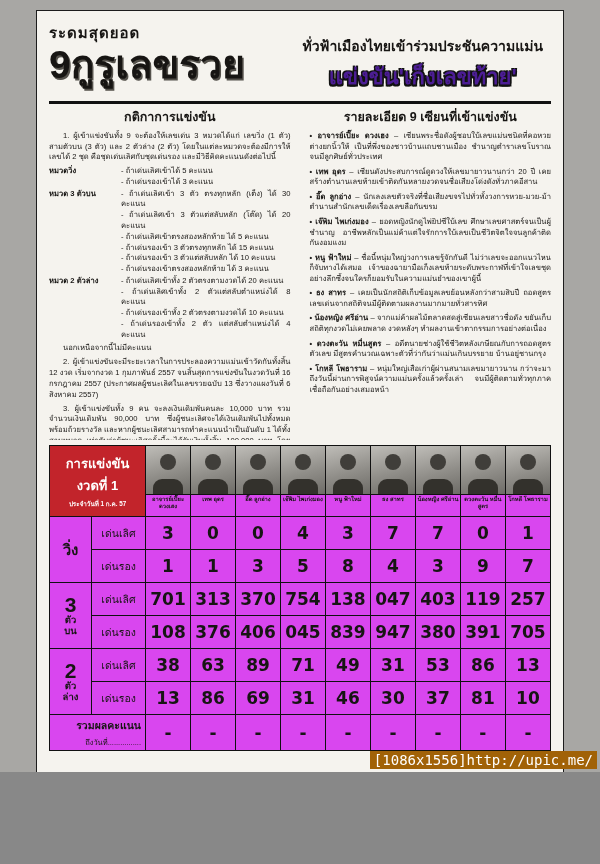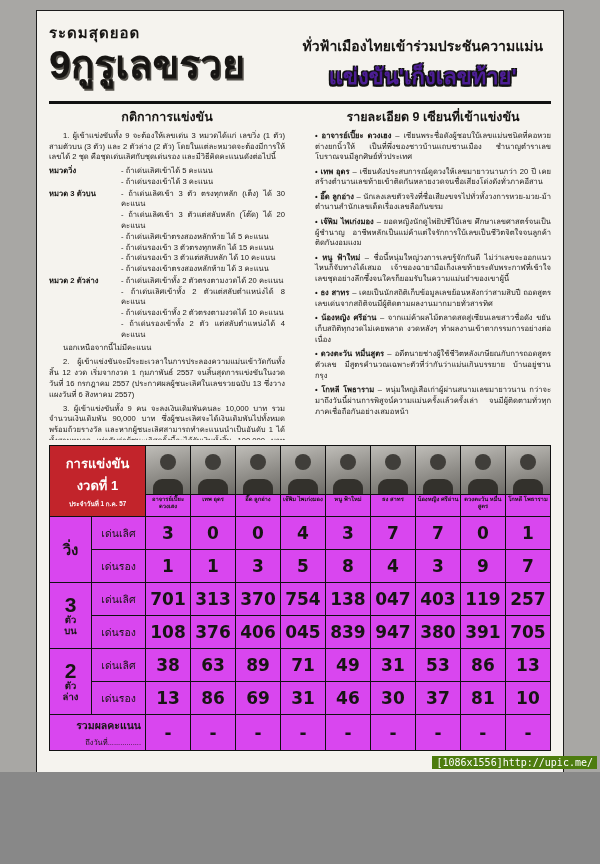--- a/index.html
+++ b/index.html
@@ -12,21 +12,21 @@
   .header{display:flex;justify-content:space-between;align-items:flex-start}
   .kicker{font-size:15px;font-weight:bold;letter-spacing:1px}
   .big-title{font-size:39px;font-weight:900;line-height:1.02;text-shadow:1.5px 1.5px 0 #55524c}
   .header-right{text-align:center;padding:14px 8px 0 0}
   .tagline-top{font-size:14px;font-weight:bold}
   .tagline-bottom{font-size:22px;font-weight:900;color:#4c1d95;margin-top:2px;
       text-shadow:-1.5px -1.5px 0 #111,1.5px -1.5px 0 #111,-1.5px 1.5px 0 #111,1.5px 1.5px 0 #111,0 2px 0 #111}
   .rule{border-top:3px solid #111;margin:7px 0 4px}
 
   
-  .columns{display:flex;gap:30px;height:332px;overflow:hidden;text-align:justify}
+  .columns{display:flex;gap:19px;height:332px;overflow:hidden;text-align:justify}
   .col{flex:1;font-size:7.6px;line-height:1.42;min-width:0}
   .col-heading{text-align:center;font-size:12.5px;font-weight:bold;margin:1px 0 4px;text-align:center}
   .col p{margin:0 0 3px;text-indent:14px}
   .rule-row{display:flex;margin-bottom:1px}
   .rule-label{flex:0 0 72px;font-weight:bold}
   .rule-lines{flex:1}
   .note{margin:2px 0 4px;text-indent:14px}
   .rc-item{margin-bottom:3.5px}
   .rc-item::before{content:"\2022  ";font-weight:bold}
   .rc-name{font-weight:bold}
@@ -52,22 +52,22 @@
   .cat .small{font-size:9.5px;line-height:1.15;font-weight:bold}
   .sub{font-size:10.5px;font-weight:normal}
   .num{font-size:17px;font-weight:bold;font-family:"DejaVu Sans",sans-serif}
   .total-row{height:36px}
   .totalcell{text-align:right;padding:2px 4px}
   .t1{font-size:10.5px;font-weight:bold}
   .t2{font-size:7.5px;margin-top:2px}
 
   
   .footer{position:absolute;left:18px;bottom:14px;font-size:10.5px;font-weight:bold;display:flex;gap:16px}
-  .watermark{position:absolute;right:3px;bottom:3px;background:#4d7c0f;color:#fff;padding:1px 4px;
-             font-family:"DejaVu Sans Mono",monospace;font-size:10px}
+  .watermark{position:absolute;right:3px;bottom:3px;background:#a16207;color:#fff;padding:1px 4px;
+             font-family:"DejaVu Sans Mono",monospace;font-size:14px}
 </style>
 </head>
 <body>
 
 <div class="canvas">
   <div class="page">
 
     <div class="header">
       <div class="header-left">
         <div class="kicker">ระดมสุดยอด</div>

